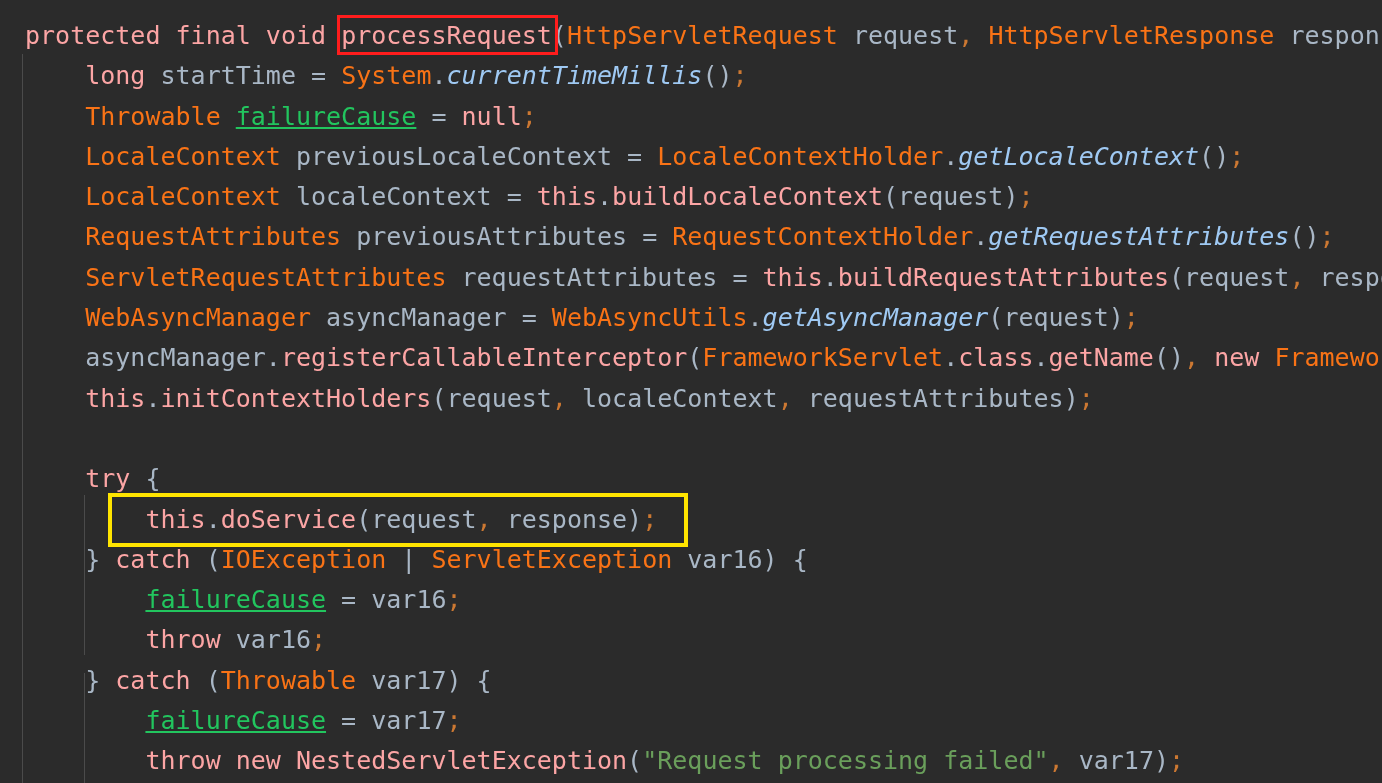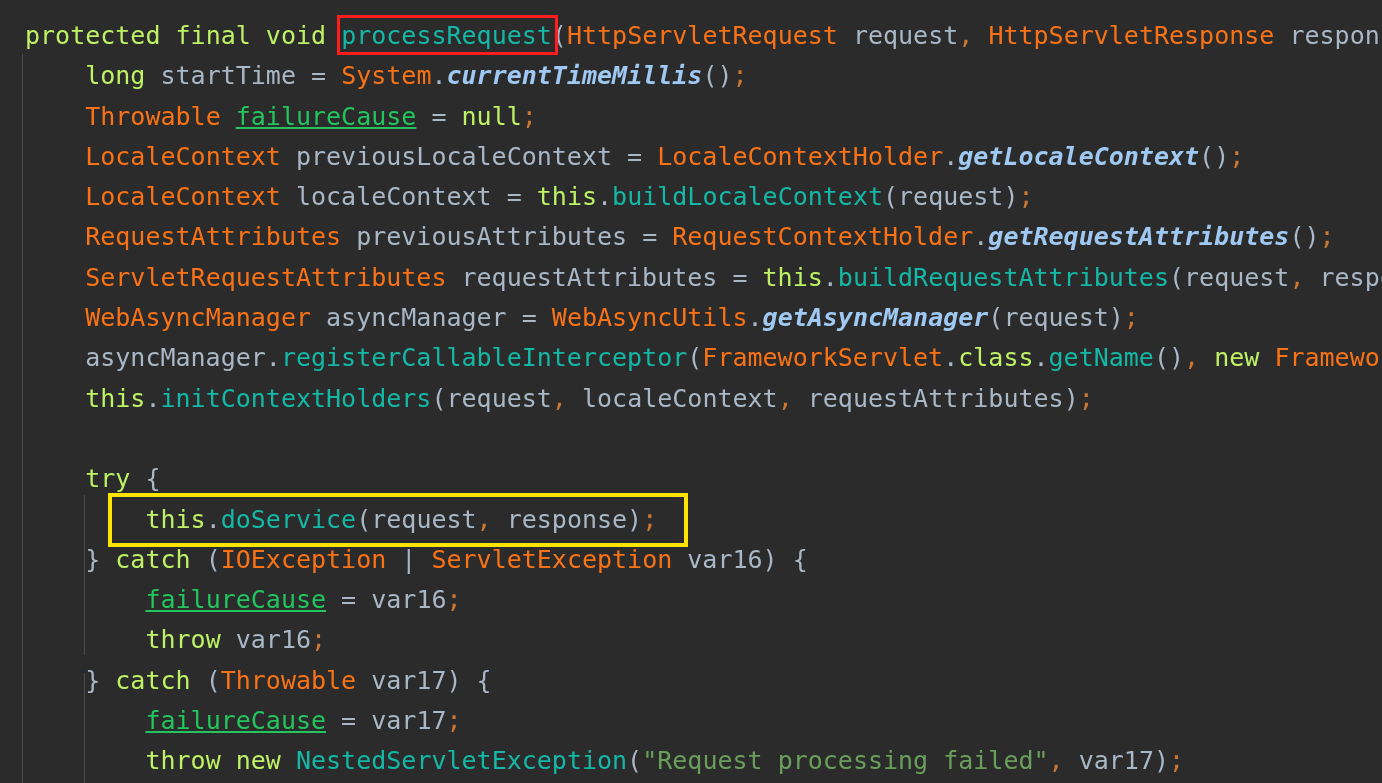--- a/index.html
+++ b/index.html
@@ -37,25 +37,25 @@
     padding-top: 16px;
     box-sizing: border-box;
   }
   .line {
     height: 40.3px;
     white-space: pre;
     padding-left: 25px;
   }
 
   
-  .kw   { color: #bef264; }              
+  .kw   { color: #fca5a5; }              
   .typ  { color: #f97316; }              
   .plain{ color: #a9b7c6; }              
-  .mth  { color: #14b8a6; }              
-  .smth { color: #9fc9f3; font-style: italic; font-weight: bold; }  
+  .mth  { color: #fca5a5; }              
+  .smth { color: #9fc9f3; font-style: italic; }  
   .fld  { color: #22c55e; text-decoration: underline; } 
   .pun  { color: #cc7832; }              
   .str  { color: #6a9f5b; }              
   .op   { color: #a9b7c6; }
 
   
   .guide {
     position: absolute;
     width: 1px;
     background: #4b4b4b;

